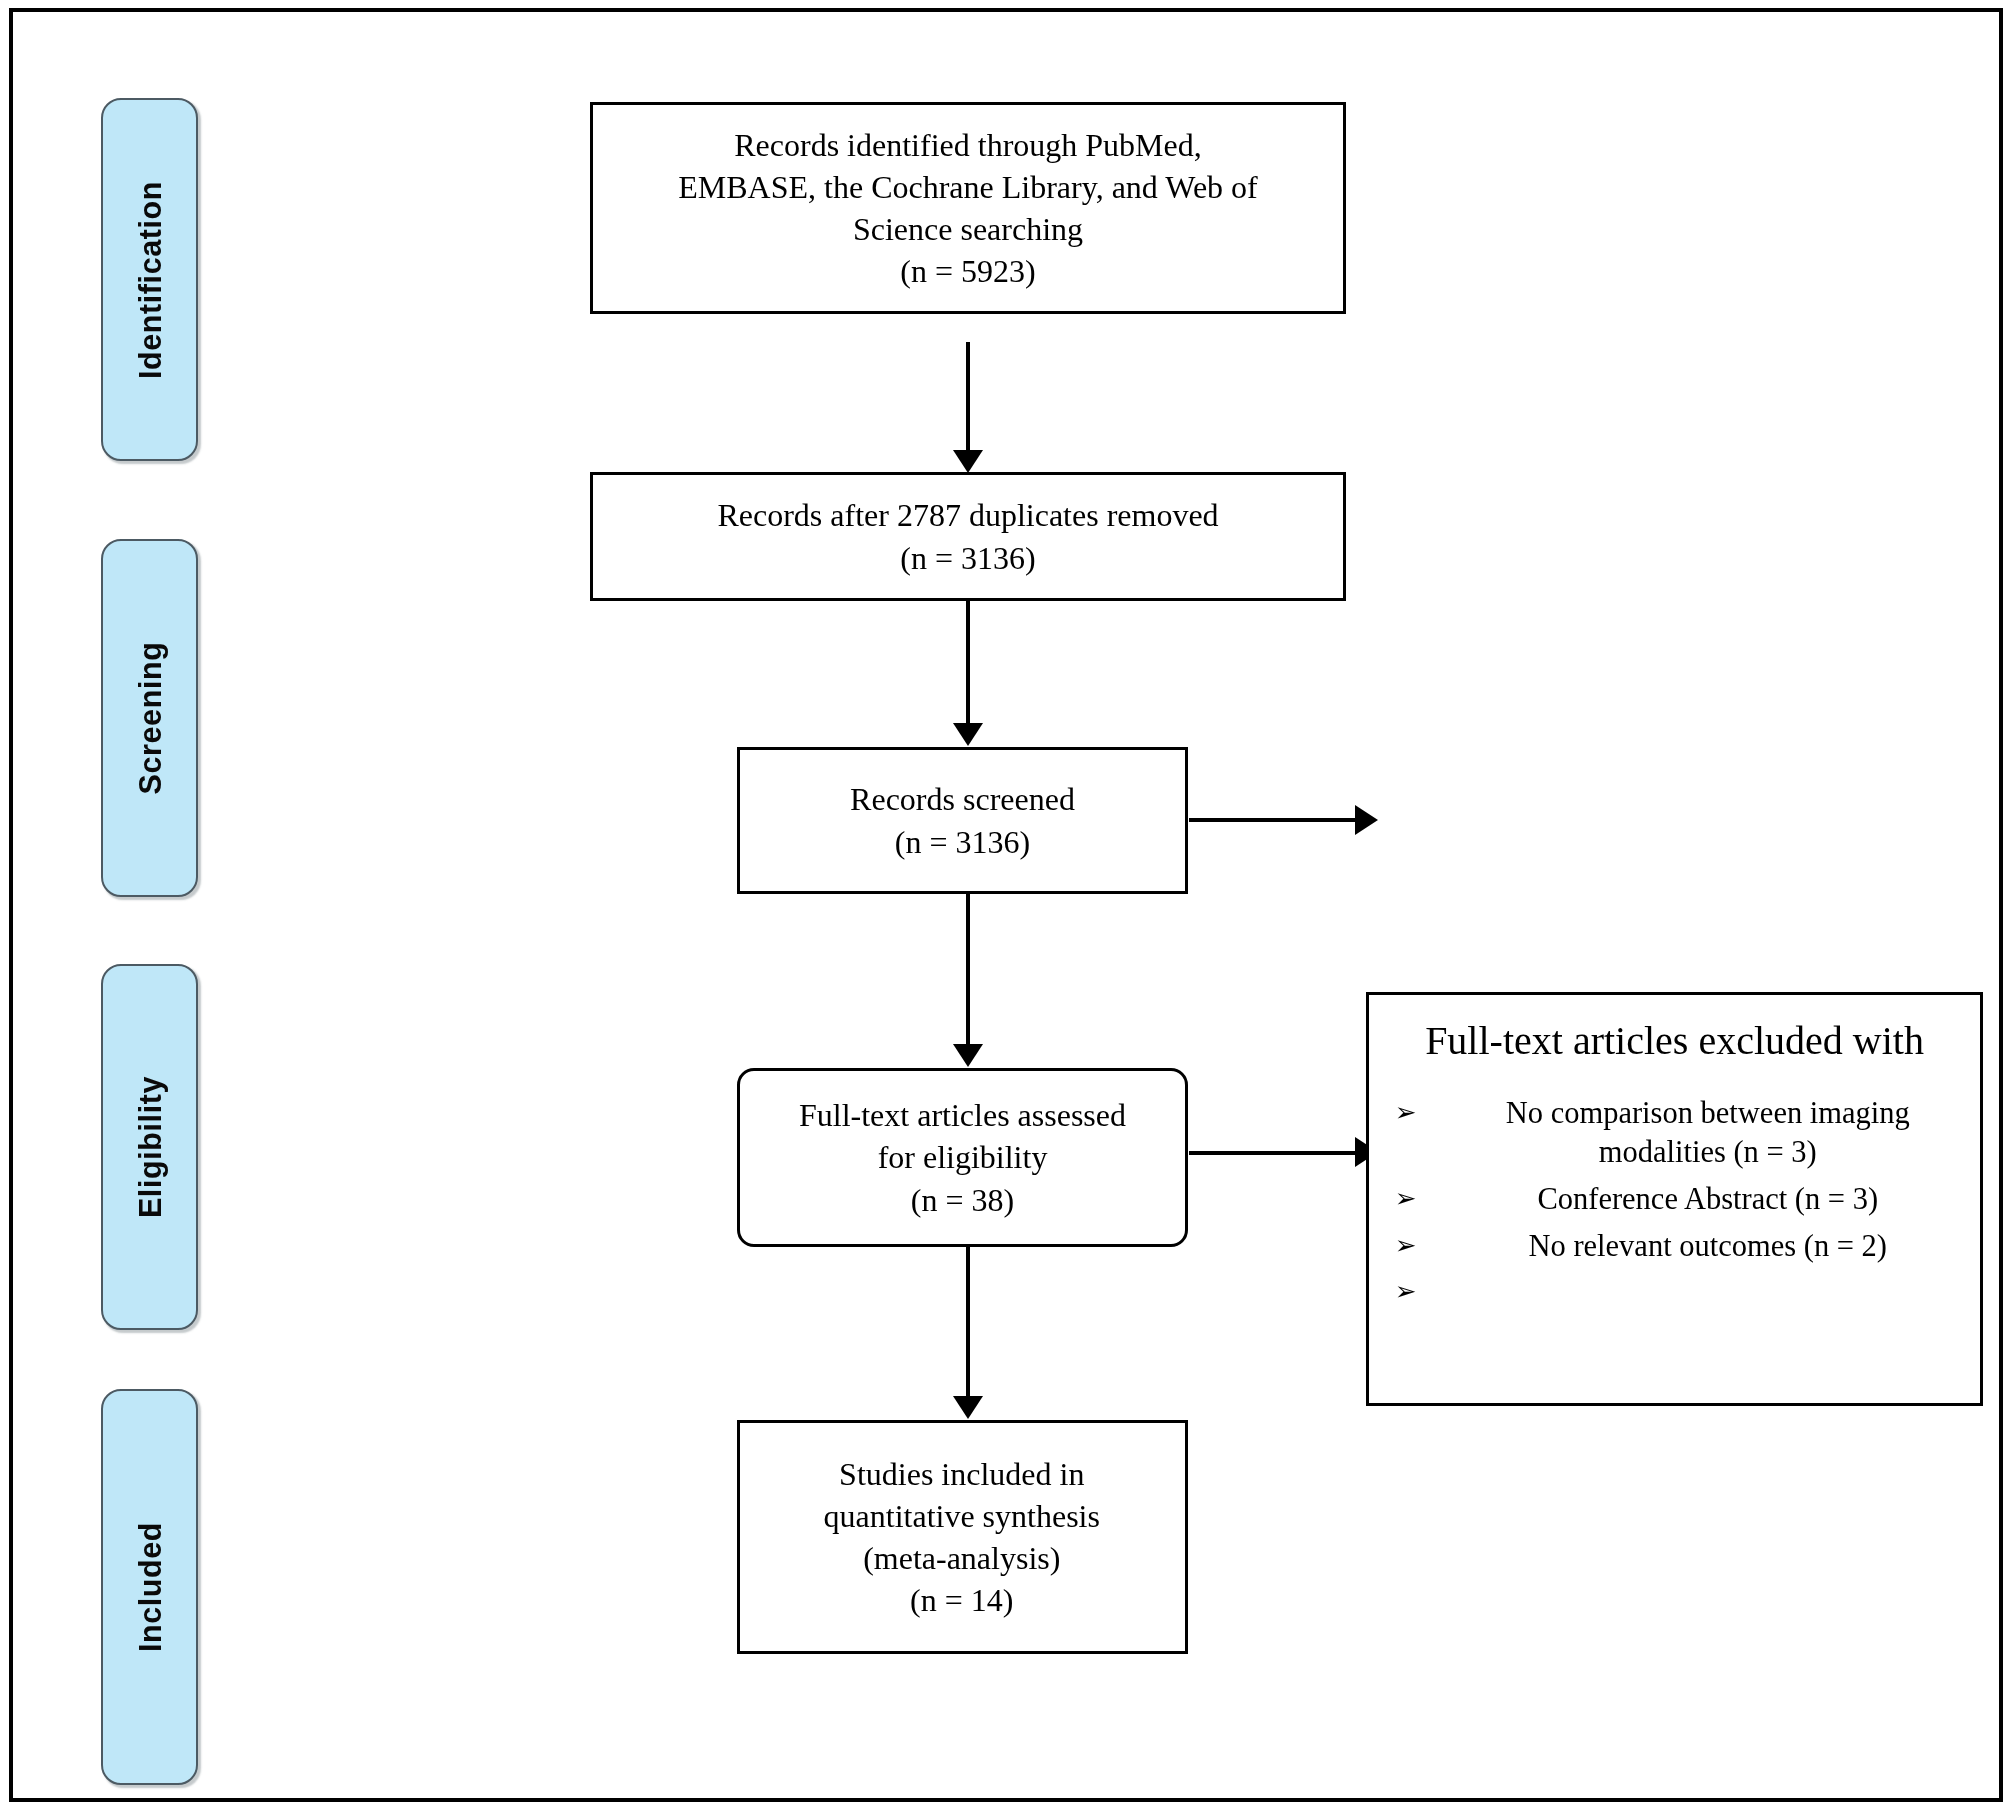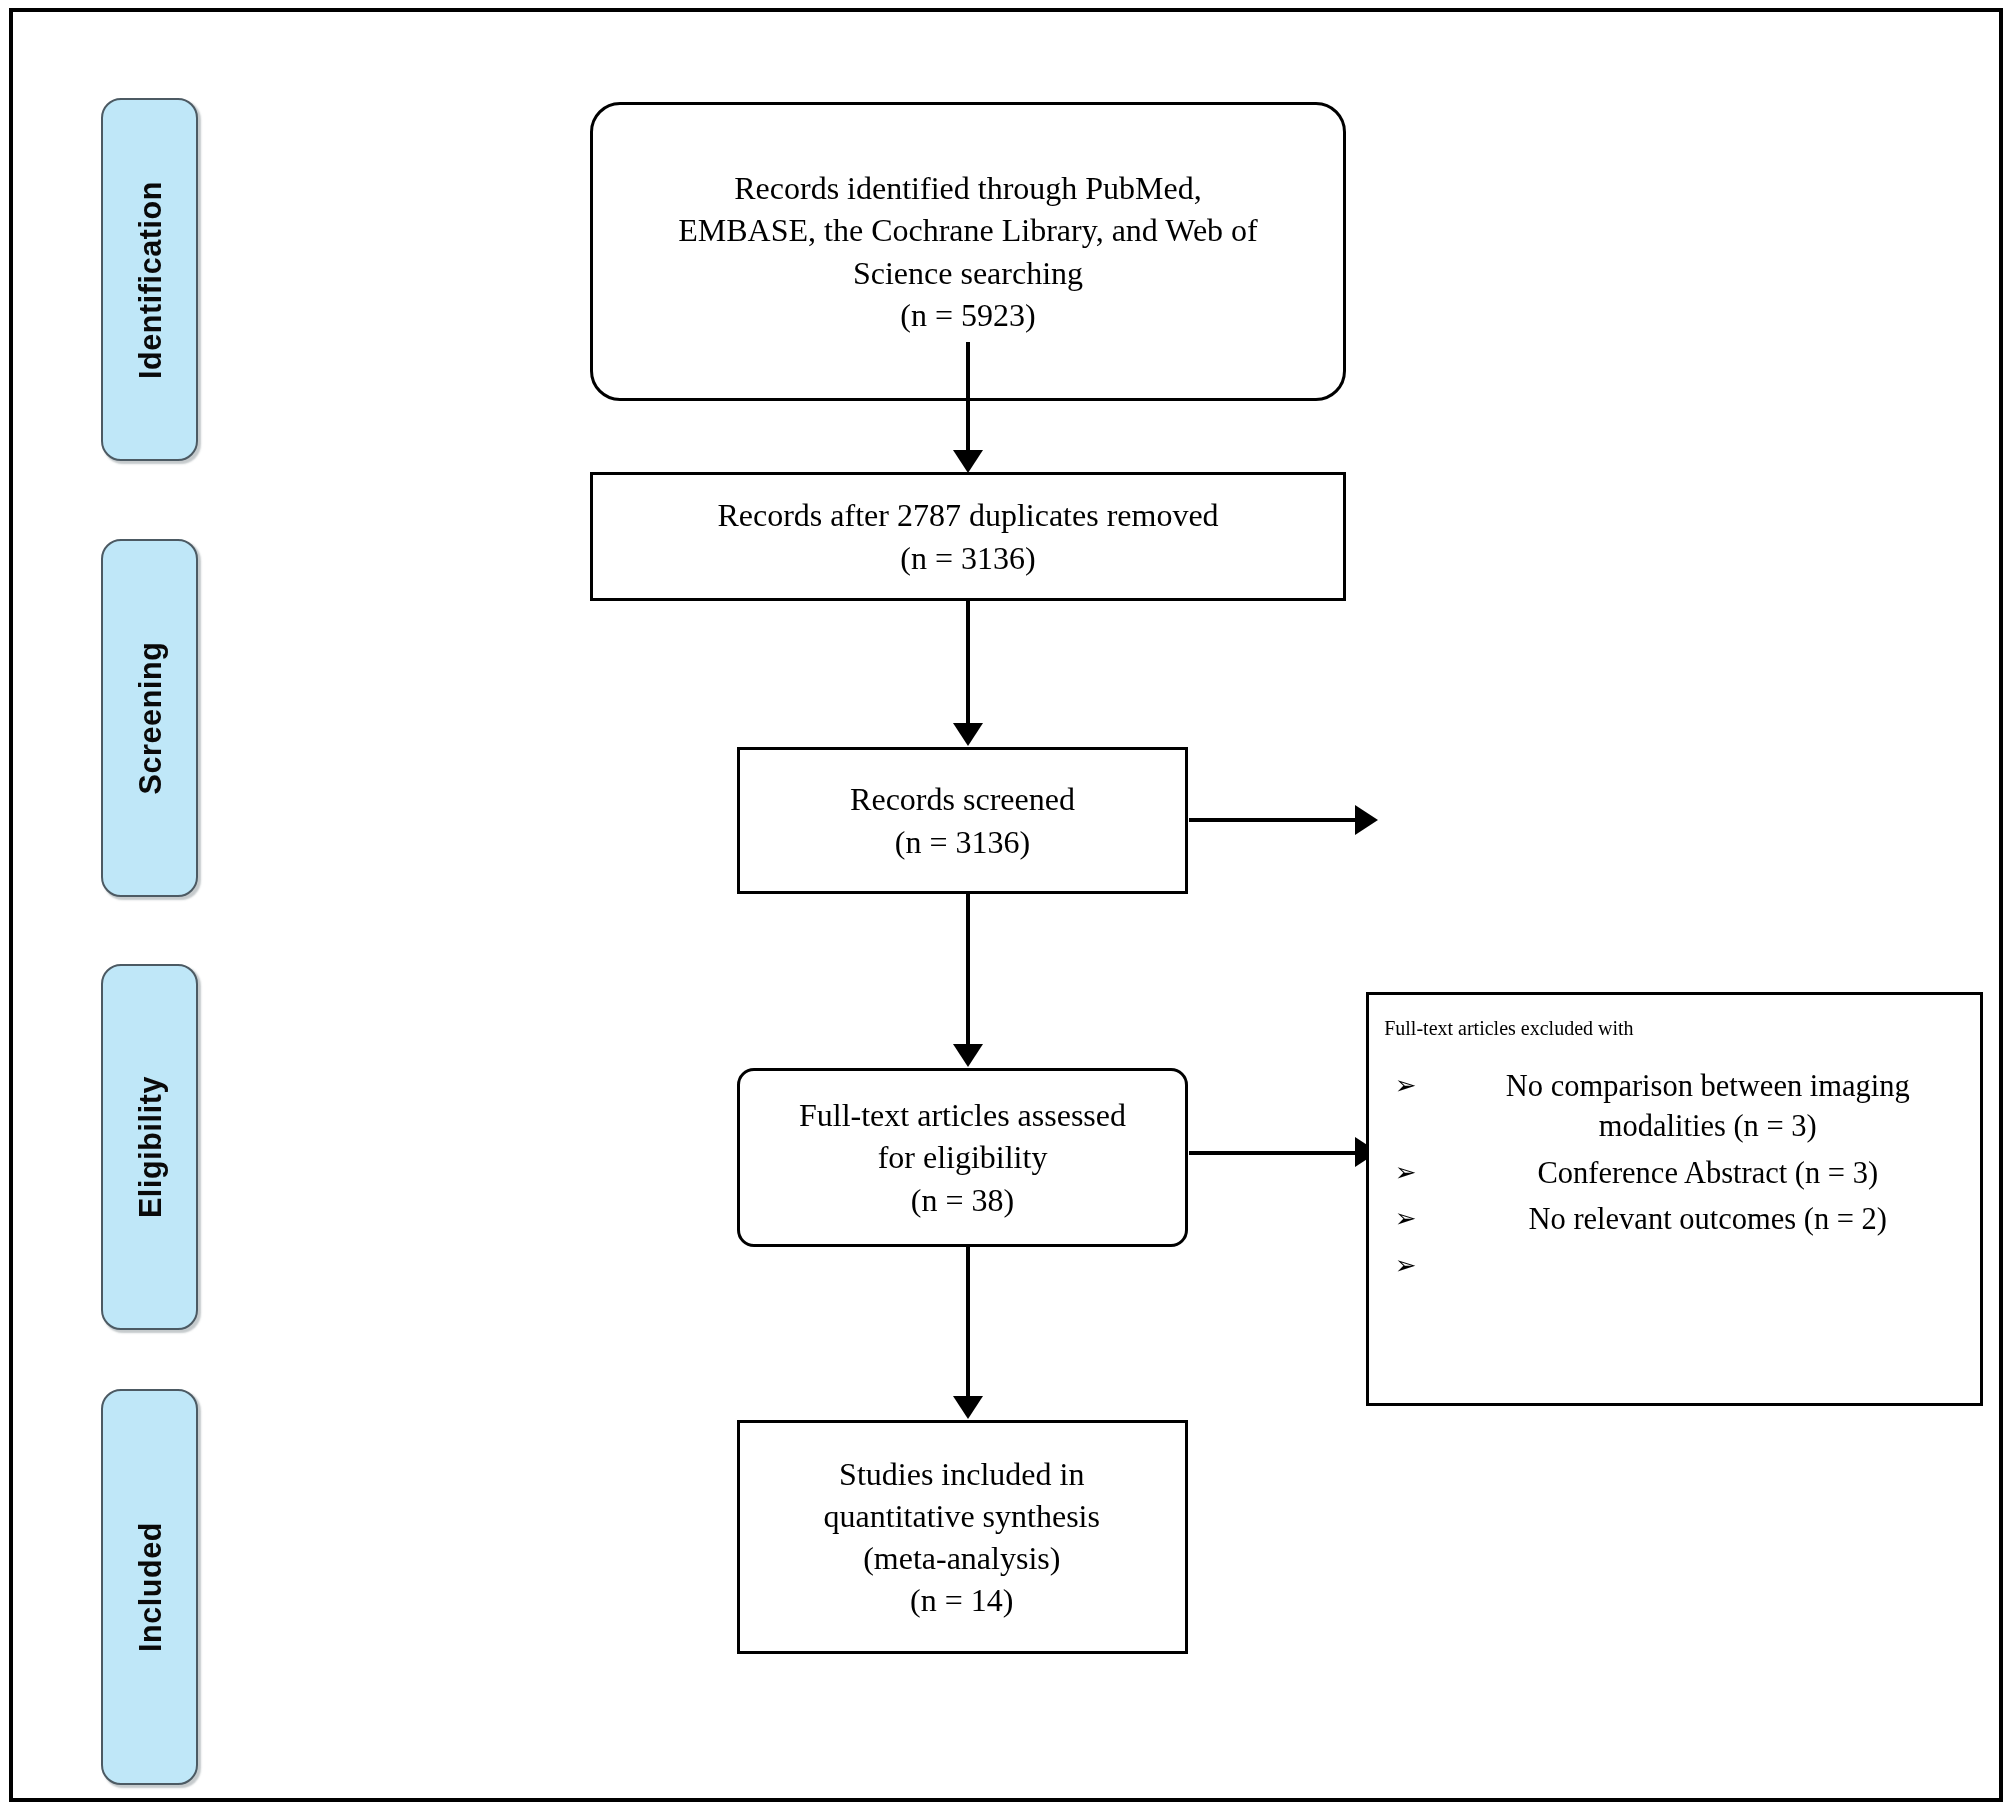--- a/index.html
+++ b/index.html
@@ -70,22 +70,22 @@
   .flow-box .line { display: block; white-space: nowrap; }
   .flow-box .wrapline { display: block; }
 
   
   #box-fulltext-excluded {
     justify-content: flex-start;
     align-items: stretch;
     padding: 20px 15.2px 15.2px 15.2px;
   }
   #box-fulltext-excluded .heading {
-    text-align: left;
-    font-size: 20px;
+    text-align: center;
+    font-size: 40px;
     line-height: 1.32;
     margin-bottom: 26px;
   }
   .reason-list {
     list-style: none;
     margin: 0;
     padding: 0;
   }
   .reason-item {
     display: flex;
@@ -153,21 +153,21 @@
   </div>
 
   <div class="stage-tab" id="tab-eligibility" style="left:101px; top:964px; width:97px; height:366px;">
     <span class="stage-label">Eligibility</span>
   </div>
 
   <div class="stage-tab" id="tab-included" style="left:101px; top:1389px; width:97px; height:396px;">
     <span class="stage-label">Included</span>
   </div>
 
-  <div class="flow-box" id="box-identified" style="left:590px; top:102px; width:756px; height:299px;border-radius:30px;">
+  <div class="flow-box" id="box-identified" style="left:590px; top:102px; width:756px; height:212px;">
     <span class="line">Records identified through PubMed,</span>
     <span class="line">EMBASE, the Cochrane Library, and Web of</span>
     <span class="line">Science searching</span>
     <span class="line">(n = 5923)</span>
   </div>
 
   <div class="v-line" style="left:966px; top:342px; width:3.5px; height:111px;"></div>
   <div class="arrow-down" style="left:953px; top:450px;"></div>
 
   <div class="flow-box" id="box-duplicates" style="left:590px; top:472px; width:756px; height:129px;">

